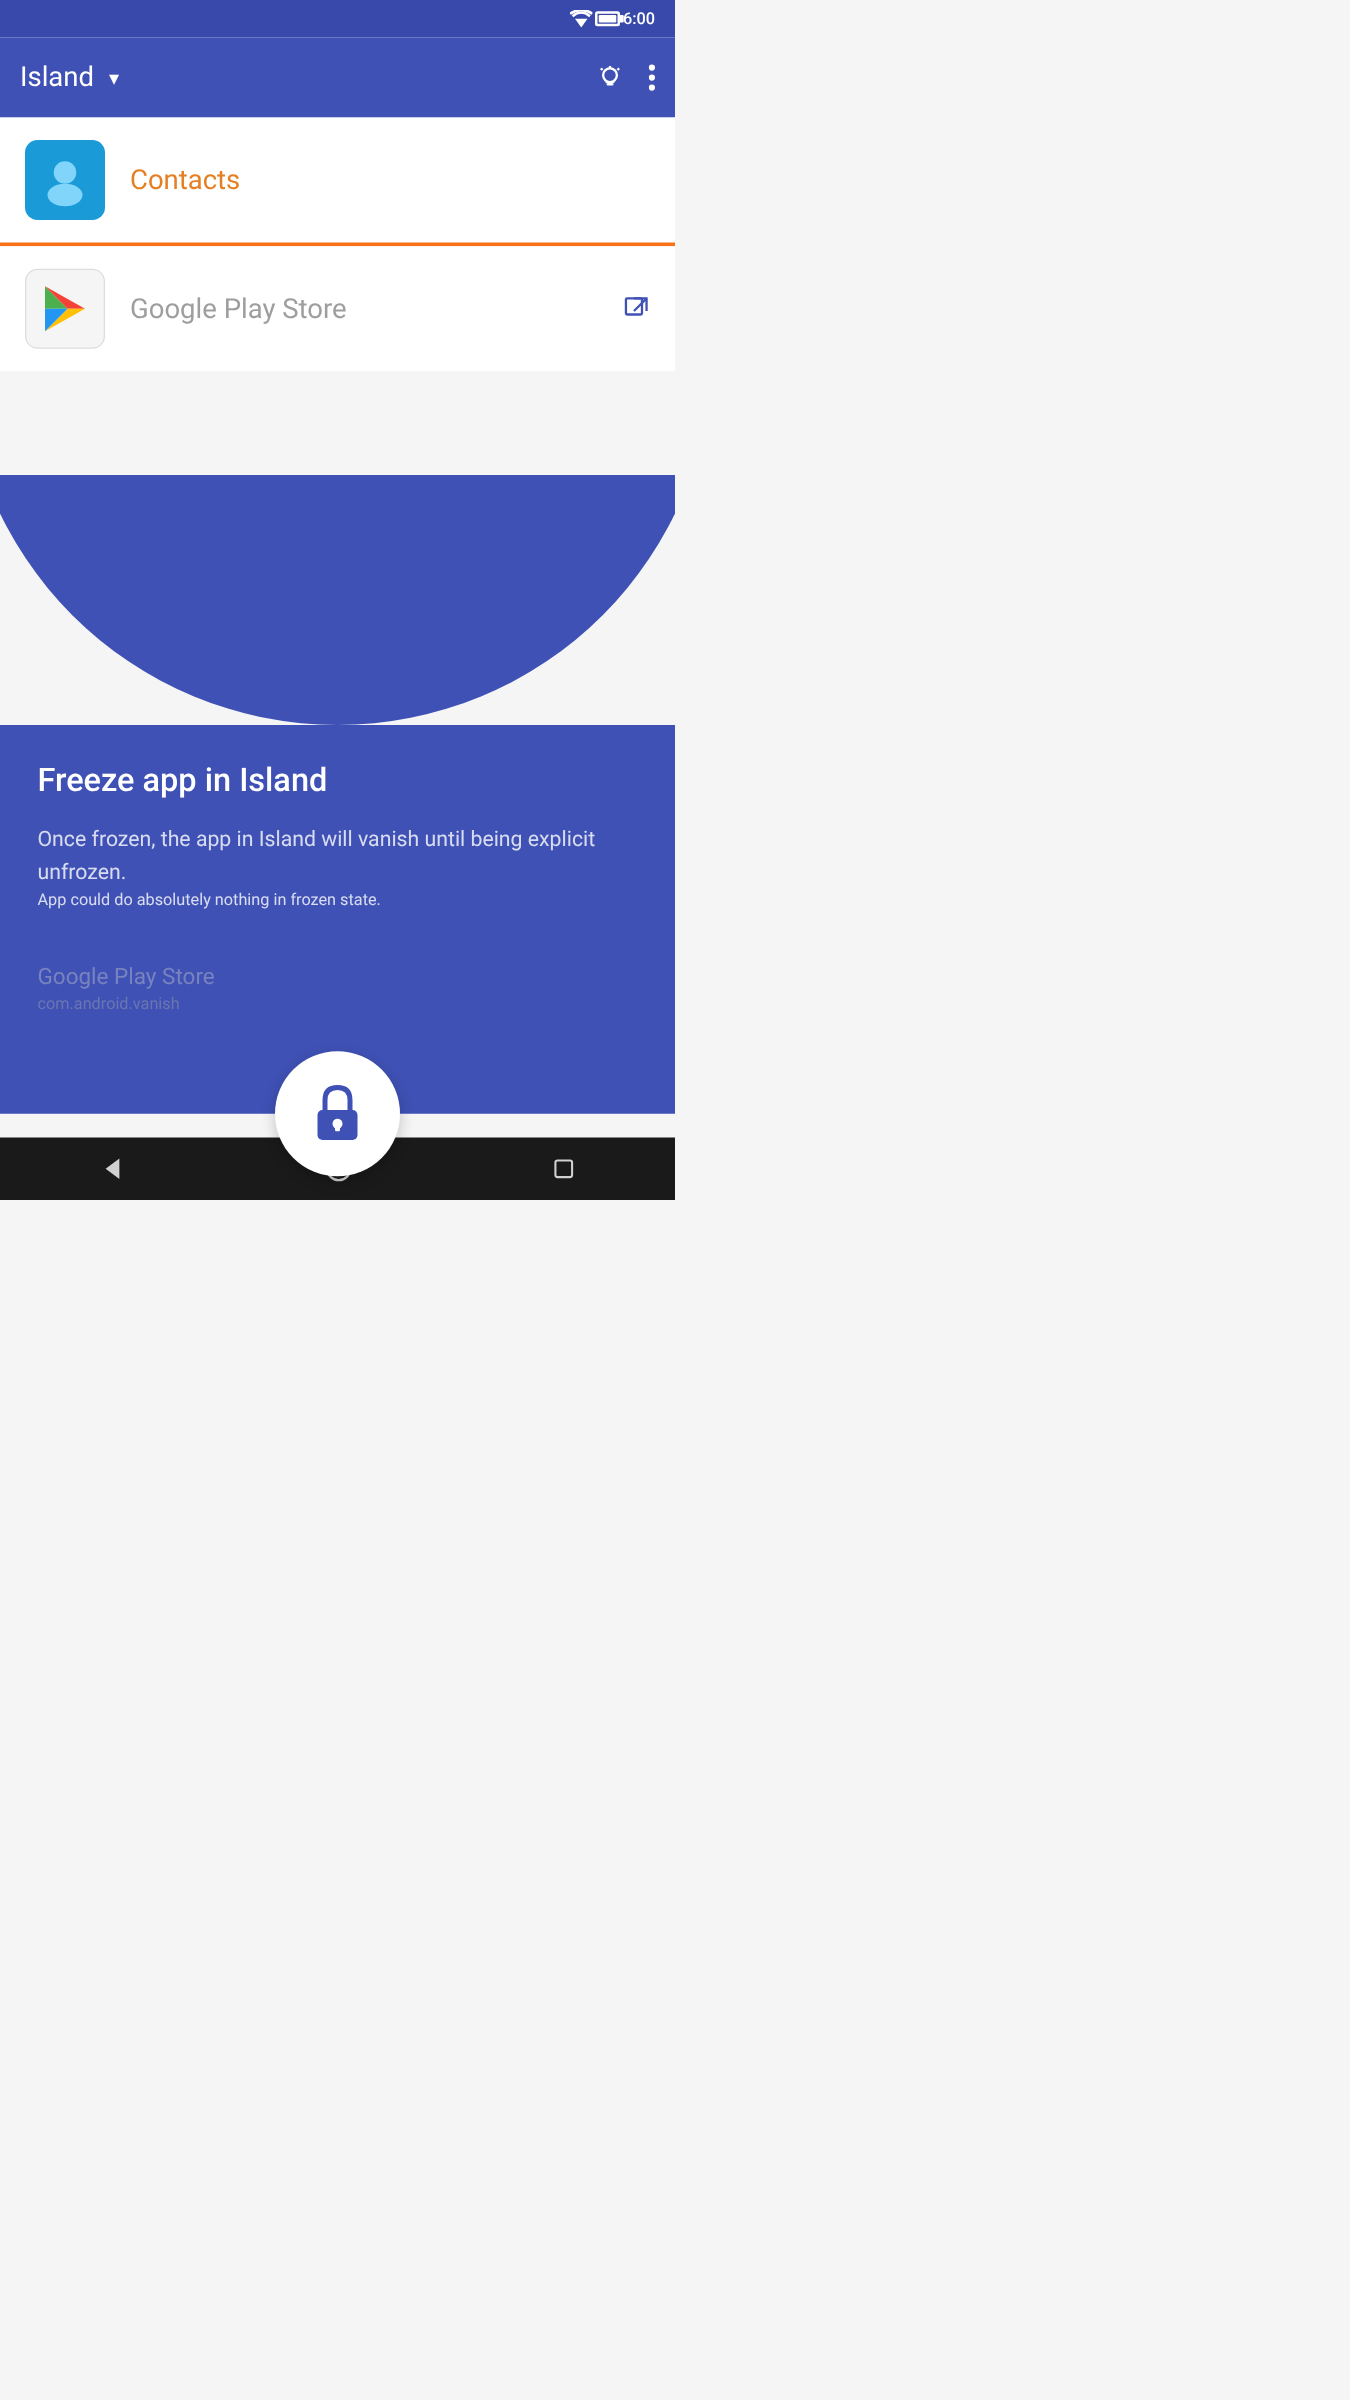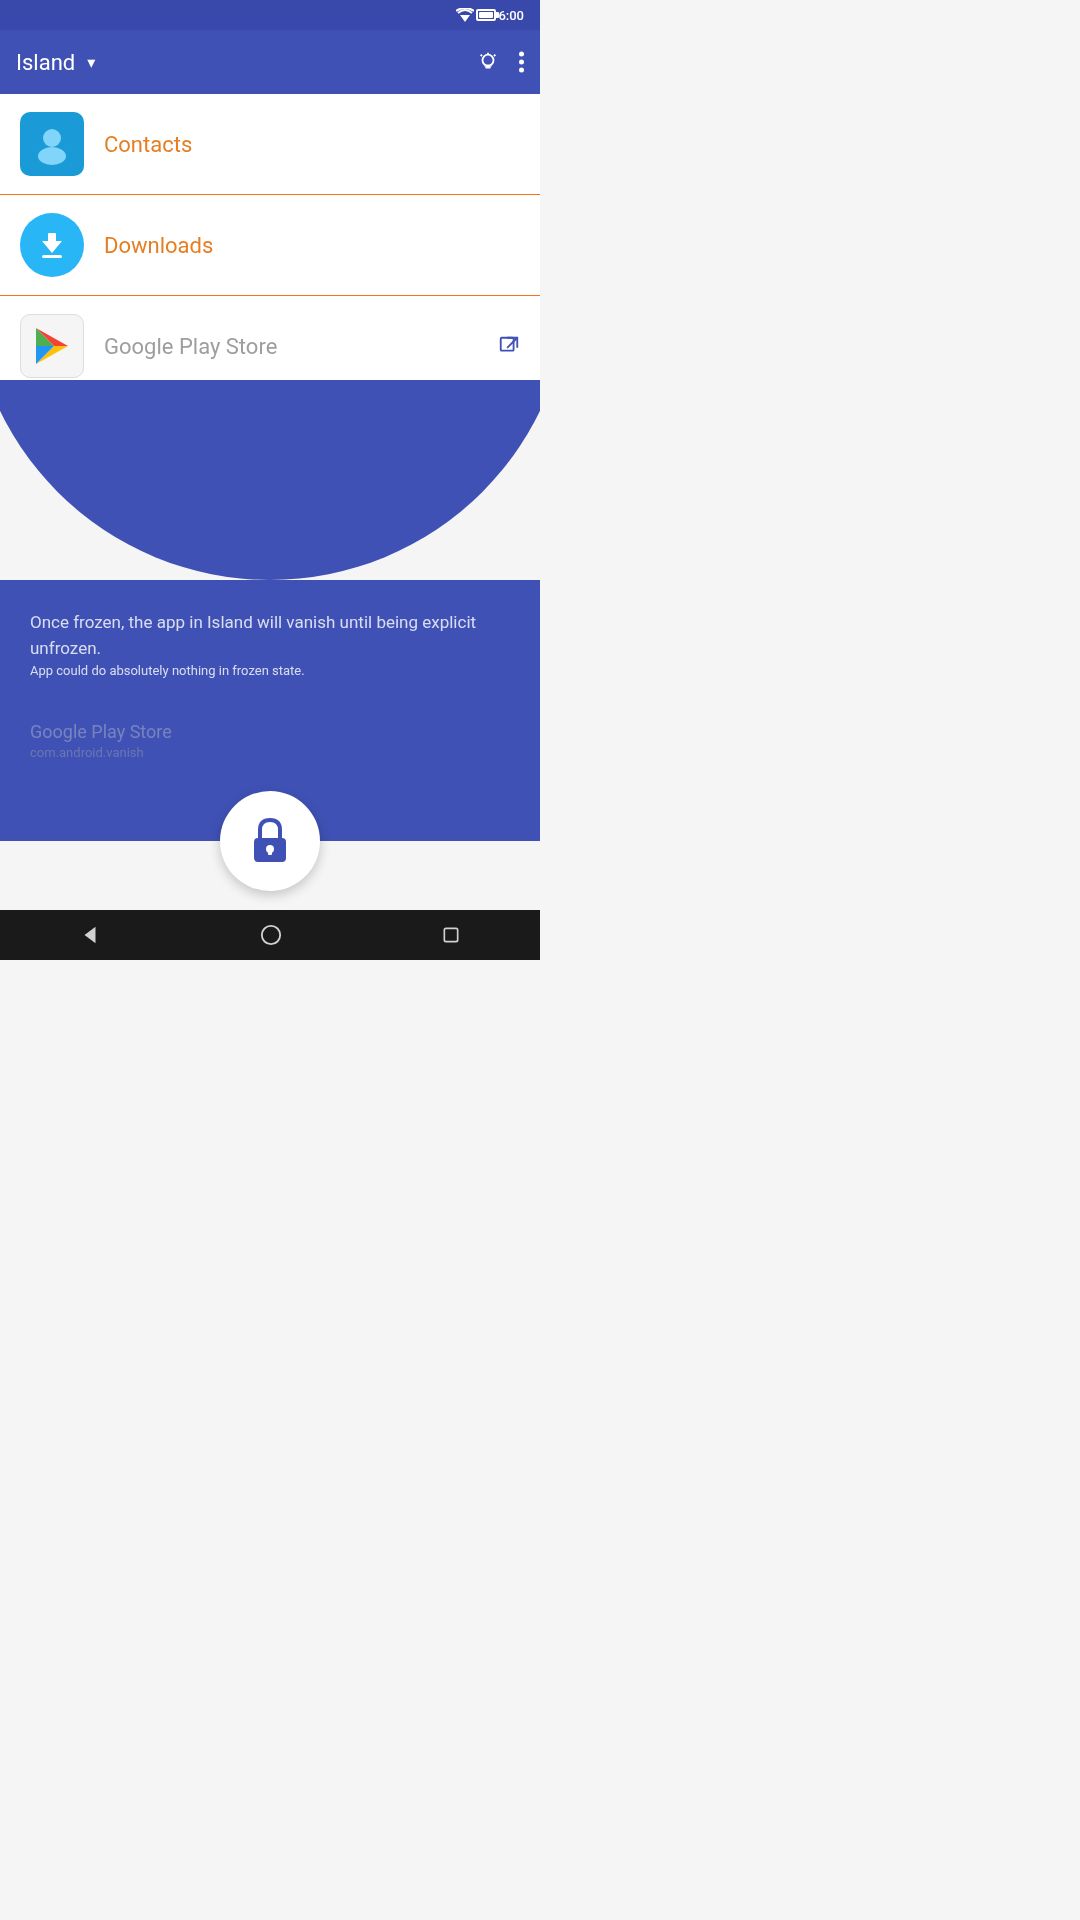--- a/index.html
+++ b/index.html
@@ -101,21 +101,21 @@
     }
 
     
     .app-list {
       background: white;
     }
     .app-item {
       display: flex;
       align-items: center;
       padding: 18px 20px;
-      border-bottom: 1px solid #f97316;
+      border-bottom: 3px solid #f97316;
       gap: 20px;
     }
     .app-item-label {
       font-size: 22px;
       color: #e67e22;
       font-weight: 400;
     }
 
     
     .contacts-icon {
@@ -298,31 +298,20 @@
     <div class="contacts-icon">
       <svg width="40" height="44" viewBox="0 0 40 44">
         <rect x="5" y="0" width="30" height="44" rx="4" fill="#1a9bd7"></rect>
         <circle cx="20" cy="16" r="9" fill="#81d4fa"></circle>
         <ellipse cx="20" cy="34" rx="14" ry="9" fill="#81d4fa"></ellipse>
       </svg>
     </div>
     <span class="app-item-label">Contacts</span>
   </div>
 
-  <div class="app-item">
-    <div class="downloads-icon">
-      <svg width="40" height="40" viewBox="0 0 40 40">
-        <circle cx="20" cy="20" r="20" fill="#29b6f6"></circle>
-        <polygon points="20,28 10,16 30,16" fill="white"></polygon>
-        <rect x="16" y="8" width="8" height="12" fill="white" rx="1"></rect>
-        <rect x="10" y="30" width="20" height="3" rx="1.5" fill="white"></rect>
-      </svg>
-    </div>
-    <span class="app-item-label">Downloads</span>
-  </div>
 
 </div>
 
 <div class="play-store-row">
   <div class="playstore-icon">
     <svg width="36" height="40" viewBox="0 0 36 40">
       <polygon points="2,2 34,20 2,38" fill="none"></polygon>
       <polygon points="2,2 20,20 2,20" fill="#4caf50"></polygon>
       <polygon points="2,2 20,20 34,20" fill="#f44336"></polygon>
       <polygon points="34,20 20,20 2,38" fill="#ffc107"></polygon>
@@ -348,20 +337,21 @@
       background: #3f51b5;
       border-radius: 50%;
       position: absolute;
       left: 50%;
       top: -400px;
       transform: translateX(-50%);
     "></div>
   </div>
 
   <div class="panel-body">
+    <h2 class="freeze-title">Freeze app in Island</h2>
     <p class="freeze-desc">Once frozen, the app in Island will vanish until being explicit unfrozen.</p>
     <p class="freeze-desc2">App could do absolutely nothing in frozen state.</p>
 
     <div style="margin-top: 40px; opacity: 0.4;">
       <span style="color: #ccc; font-size: 18px;">Google Play Store</span><br>
       <span style="color: #aaa; font-size: 13px;">com.android.vanish</span>
     </div>
 
     <div class="lock-btn">
       <svg width="44" height="50" viewBox="0 0 44 50" fill="none">

